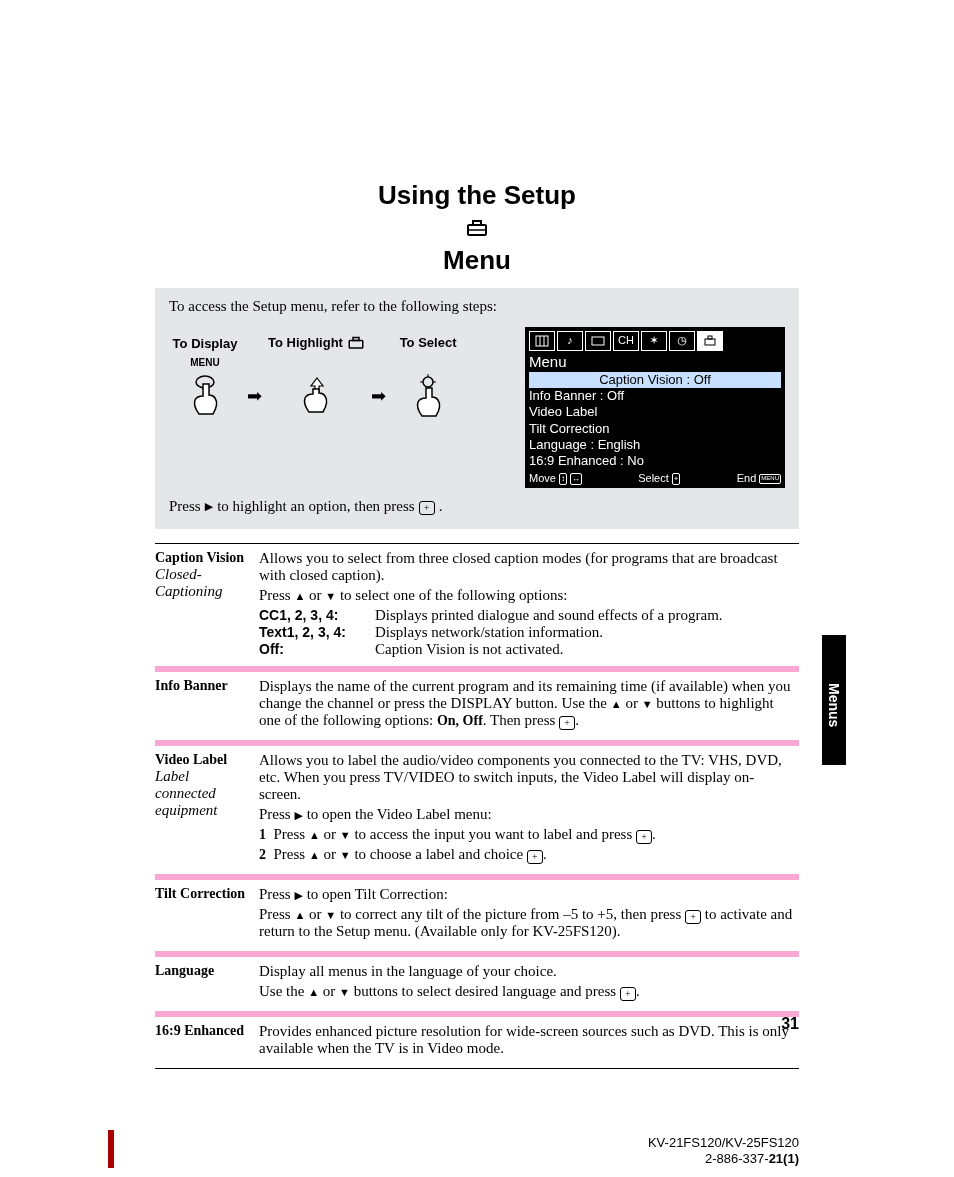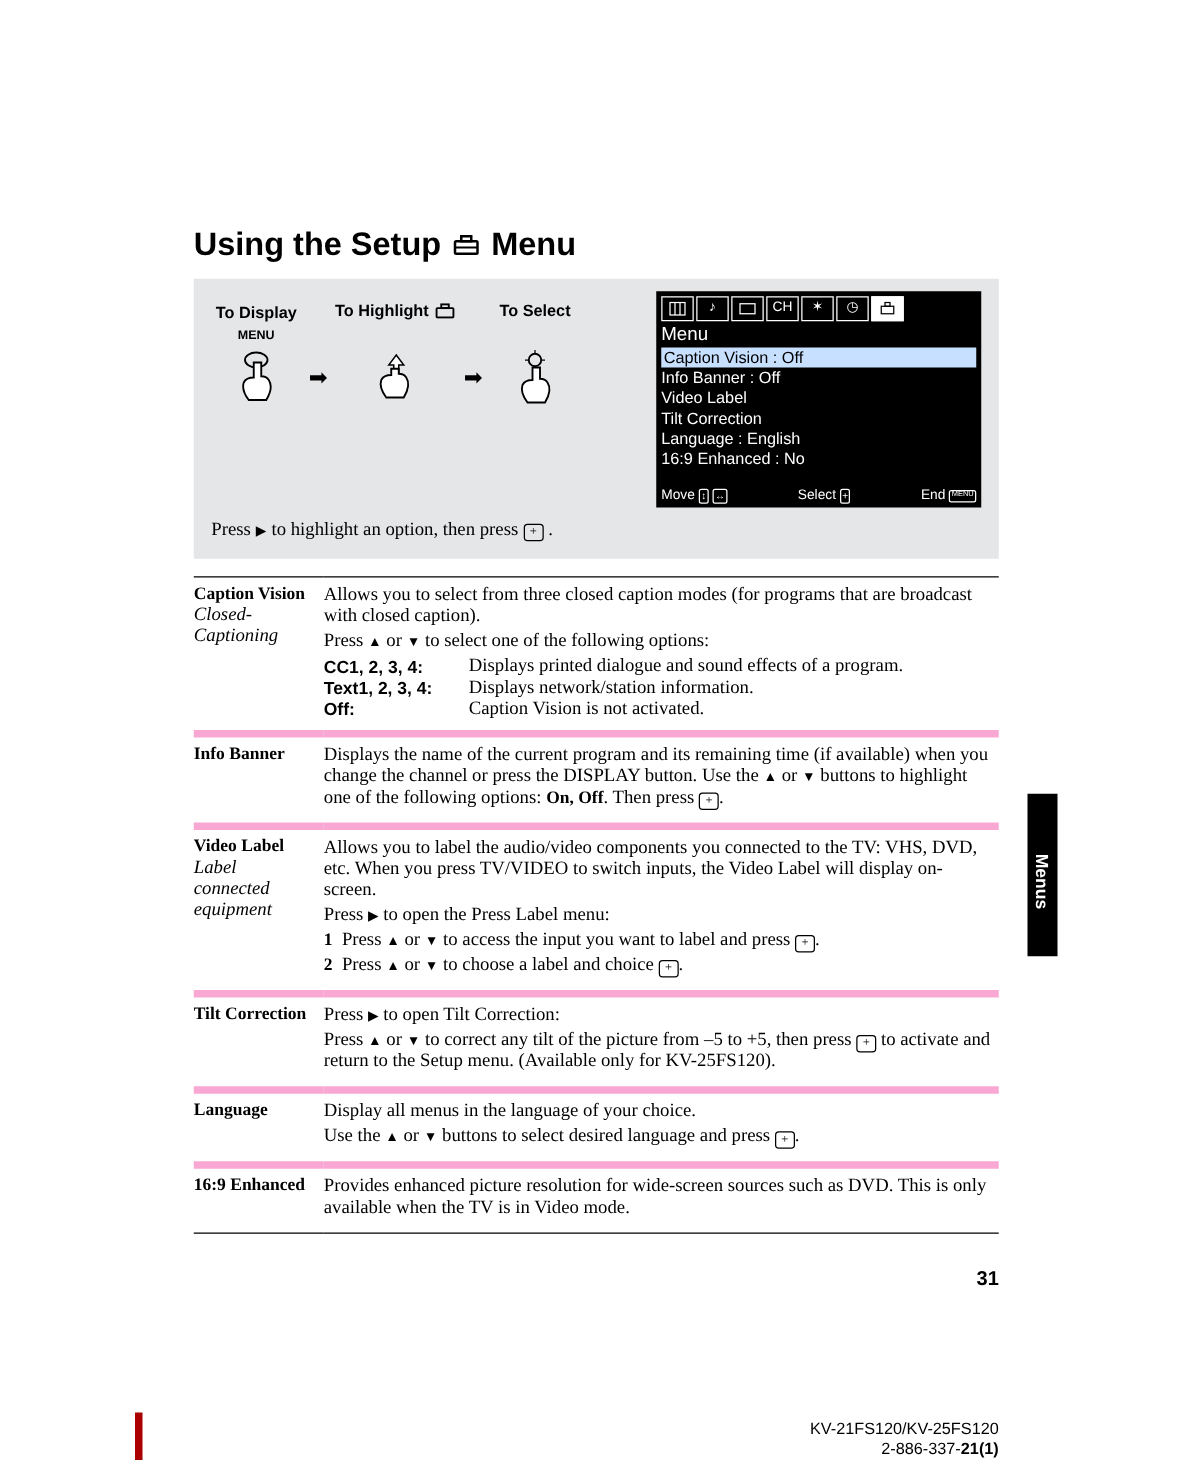--- a/index.html
+++ b/index.html
@@ -17,20 +17,21 @@
     padding: 180px 155px 0 155px;
   }
   .title {
     font-family: Arial, Helvetica, sans-serif;
     font-weight: bold;
     font-size: 26px;
     margin: 0 0 12px 0;
     display: flex;
     align-items: center;
     gap: 8px;
+    flex-direction: column;
   }
   .tool-icon {
     display:inline-flex;
     width:24px; height:18px;
     align-items:center; justify-content:center;
   }
   .graybox {
     background: #e5e6e8;
     padding: 10px 14px 14px 14px;
     margin-bottom: 14px;
@@ -93,22 +94,22 @@
     margin-left:auto;
   }
   .osd .icons {
     display:flex; gap:2px; margin-bottom:2px;
   }
   .osd .icons span{
     width:26px; height:20px; border:1.5px solid #fff; box-sizing:border-box;
     display:flex; align-items:center; justify-content:center; font-size:11px;
   }
   .osd .icons span.active{ background:#fff; color:#000;}
-  .osd .hl { background:#c8e0ff; color:#000; padding:0 2px; display:inline-block; width:100%; box-sizing:border-box;}
-  .osd .bottom { display:flex; justify-content:space-between; font-size:11px; margin-top:15px;}
+  .osd .hl { background:#c8e0ff; color:#000; padding:0 2px; display:inline-block; width:100%; box-sizing:border-box;text-align:center;}
+  .osd .bottom { display:flex; justify-content:space-between; font-size:11px; margin-top:3px;}
   .osd .bottom span{display:flex; align-items:center; gap:3px;}
   .minibox{ border:1px solid #fff; font-size:8px; padding:0 1px; border-radius:2px;}
 
   .tbl { border-collapse: collapse; width: 100%;}
   .tbl td { border-top: 6px solid #f9a8d4; padding: 6px 4px 8px 0; vertical-align: top;}
   .tbl tr:first-child td { border-top: 1px solid #000;}
   .tbl td.lab { width: 98px; padding-right:6px;}
   .tbl .b { font-family: Liberation Serif, serif; font-weight:bold; font-size:14px;}
   .tbl .it { font-style: italic;}
   .tbl p{ margin:0 0 3px 0;}
@@ -155,20 +156,21 @@
       <svg viewBox="0 0 24 18">
           <rect x="3" y="6" width="18" height="10" rx="1" fill="none" stroke="#000" stroke-width="2"></rect>
           <rect x="8" y="2" width="8" height="4" fill="none" stroke="#000" stroke-width="2"></rect>
           <line x1="3" y1="11" x2="21" y2="11" stroke="#000" stroke-width="1.5"></line>
         </svg>
     </span>
     <span>Menu</span>
   </h1>
 
   <div class="graybox">
+    <p class="intro">To access the Setup menu, refer to the following steps:</p>
     <div class="grayrow">
       <div class="steps">
         <div class="step-col">
           <span class="step-label">To Display</span>
           <span class="menu-label">MENU</span>
           <span class="hand">
             <svg viewBox="0 0 44 52">
                 <ellipse cx="22" cy="8" rx="9" ry="6" fill="none" stroke="#000" stroke-width="1.5"></ellipse>
                 <path d="M20 10 v12 q-6 0 -8 4 q-2 6 4 14 h14 q6 -10 2 -16 q-2 -3 -6 -3 v-11 z" fill="#fff" stroke="#000" stroke-width="1.5"></path>
               </svg>
@@ -310,21 +312,21 @@
         </p>
       </td>
     </tr>
     <tr>
       <td class="lab">
         <div class="b">Video Label</div>
         <div class="it">Label connected equipment</div>
       </td>
       <td>
         <p>Allows you to label the audio/video components you connected to the TV: VHS, DVD, etc. When you press TV/VIDEO to switch inputs, the Video Label will display on-screen.</p>
-        <p><span>Press</span> <span class="arrow" style="font-size: 11px;">▶</span> <span>to open the Press Label menu:</span></p>
+        <p><span>Press</span> <span class="arrow" style="font-size: 11px;">▶</span> <span>to open the Video Label menu:</span></p>
         <p>
           <span class="b">1</span>&nbsp;
           <span>Press</span> <span class="arrow" style="font-size: 11px;">▲</span> <span>or</span> <span class="arrow" style="font-size: 11px;">▼</span>
           <span>to access the input you want to label and press</span> <span class="plusbox">+</span>.
         </p>
         <p>
           <span class="b">2</span>&nbsp;
           <span>Press</span> <span class="arrow" style="font-size: 11px;">▲</span> <span>or</span> <span class="arrow" style="font-size: 11px;">▼</span>
           <span>to choose a label and choice</span> <span class="plusbox">+</span>.
         </p>

